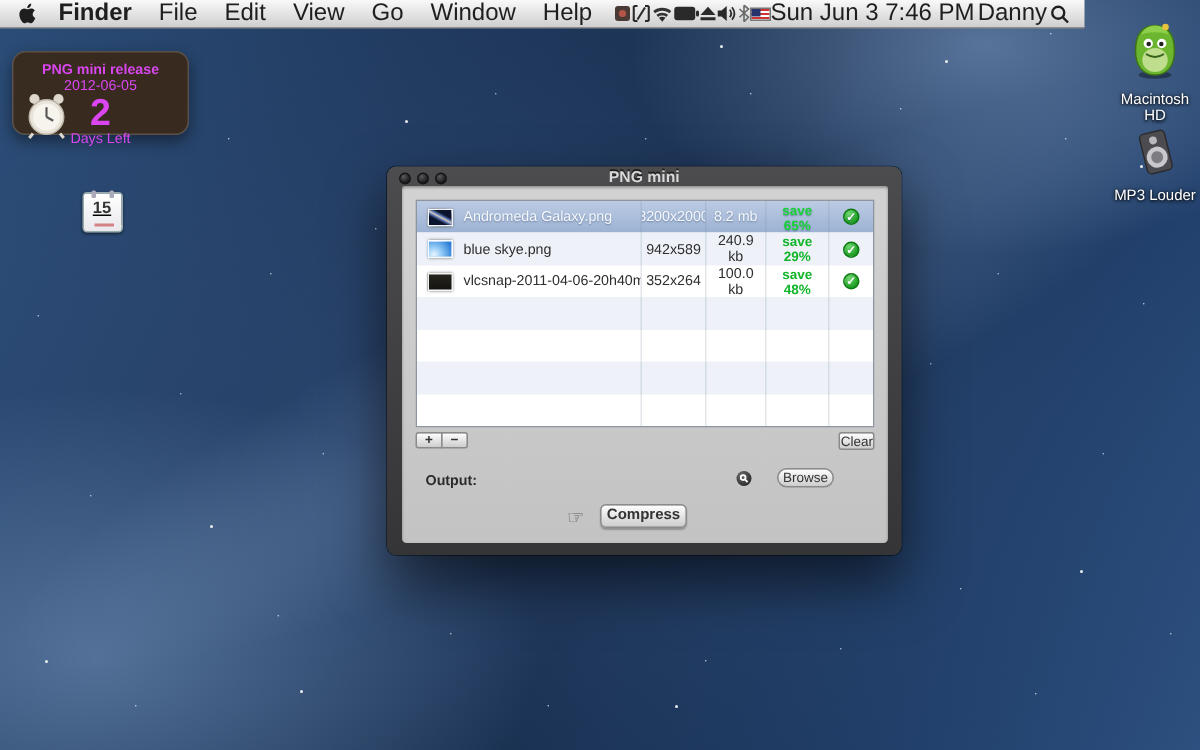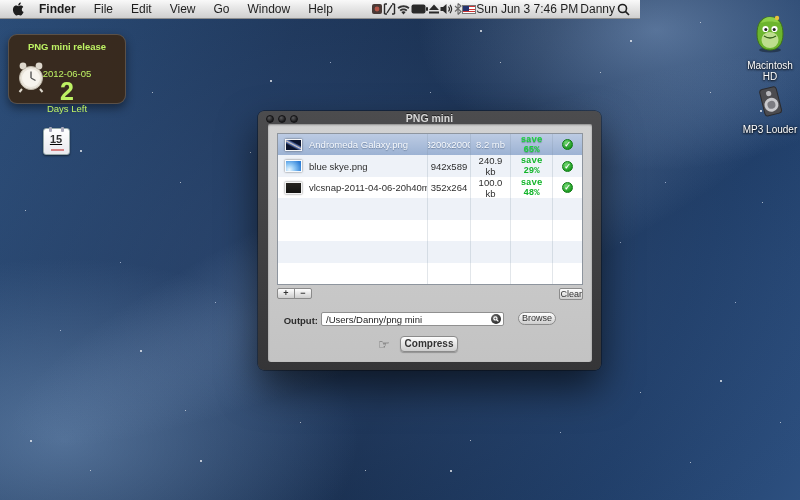--- a/index.html
+++ b/index.html
@@ -27,55 +27,55 @@
       532px 300px #fff,560px 432px #e8f0ff,600px 72px #fff,640px 392px #fff,665px 182px #dfe9ff,
       690px 462px #fff,710px 92px #fff,735px 302px #e8f0ff,762px 202px #fff,780px 422px #fff,
       40px 82px #fff,700px 22px #fff,620px 242px #dfe9ff,180px 182px #fff,92px 42px #fff; opacity:.8; }
   .stars2 { position:absolute; top:0; left:0; width:2px; height:2px; background:transparent; border-radius:50%;
     box-shadow:140px 350px #fff,270px 80px #fff,450px 470px #fff,580px 160px #fff,720px 380px #fff,
       80px 150px #fff,350px 250px #fff,630px 40px #fff,200px 460px #fff,760px 110px #fff,
       480px 30px #fff,30px 440px #fff; opacity:.9; }
 
   
   .menubar {
-    position:absolute; top:0; left:0; width:640px; height:19px; z-index:40;
+    position:absolute; top:0; left:0; width:723px; height:19px; z-index:40;
     background:linear-gradient(#f9f9f9,#cfcfcf);
     border-bottom:1px solid #8d8d8d;
     display:flex; align-items:center; padding:0 10px;
-    font-size:12px; color:#1e1e1e;
+    font-size:16px; color:#1e1e1e;
   }
   .menubar .mitem { padding:0 9px; line-height:18px; cursor:default; }
   .menubar .appname { font-weight:bold; }
   .apple { padding:0 6px 0 2px; display:flex; align-items:center; }
   .mstatus { margin-left:auto; display:flex; align-items:center; gap:0; }
   .mstatus svg { display:block; }
   .flag { width:14px; height:9px; border:0.5px solid #777;
     background:repeating-linear-gradient(#c33 0 1.3px,#fff 1.3px 2.6px); position:relative; }
   .flag::before { content:""; position:absolute; left:0; top:0; width:6px; height:5px; background:#26346e; }
   .mclock { white-space:nowrap; }
   .muser { padding:0 2px; }
 
   
   .cdwidget {
-    position:absolute; left:8px; top:34px; width:118px; height:70px; z-index:5;
+    position:absolute; left:8px; top:34px; width:118px; height:56px; z-index:5;
     background:rgba(58,40,24,0.92); border:1px solid rgba(255,255,255,0.18);
-    border-radius:9px; color:#bef264; box-shadow:0 4px 10px rgba(0,0,0,0.45);
+    border-radius:9px; color:#d946ef; box-shadow:0 4px 10px rgba(0,0,0,0.45);
     text-align:center; padding-top:6px;
   }
   .cdwidget .t { font-size:9.5px; font-weight:bold; }
-  .cdwidget .d { font-size:9.5px; margin-top:16px;text-align:center; }
+  .cdwidget .d { font-size:9.5px; margin-top:0;text-align:center; }
   .cdwidget .n { font-size:25px; font-weight:bold; line-height:24px; }
   .cdwidget .dl { font-size:9.5px; }
   .cdwidget .clock { position:absolute; left:7px; top:26px; }
 
   
   .dicon { position:absolute; width:76px; text-align:center; z-index:5; cursor:default; }
   .dicon .lbl { margin-top:2px; font-size:10px; color:#fff; line-height:11px;
     text-shadow:0 1px 2px rgba(0,0,0,0.9), 0 0 3px rgba(0,0,0,0.7); }
-  .di-countdown { left:18px; top:128px;text-decoration:underline; }
+  .di-countdown { left:30px; top:128px;text-decoration:underline; }
   .di-hd { left:732px; top:14px; }
   .di-mp3 { left:732px; top:84px; }
   .cal { width:27px; height:27px; margin:0 auto; background:linear-gradient(#ffffff,#e9e9ee);
     border-radius:3px; border:1px solid #9aa; position:relative;
     box-shadow:0 1px 2px rgba(0,0,0,0.5); }
   .cal::before { content:""; position:absolute; top:-2px; left:5px; width:3px; height:5px; background:#aab; border-radius:1px; box-shadow:12px 0 #aab; }
   .cal .day { font-size:11px; font-weight:bold; color:#333; display:block; margin-top:4px; }
   .cal .mk { position:absolute; bottom:3px; left:7px; width:13px; height:2px; background:#c55; opacity:.7; }
 
   
@@ -107,21 +107,21 @@
     text-shadow:0 1px 1px rgba(40,60,90,0.45); }
   .cell { padding:0 2px; text-align:center; height:100%; display:flex; align-items:center;
     justify-content:center; border-right:1px solid rgba(125,140,160,0.22); overflow:hidden; }
   .cell:last-child { border-right:none; }
   .cname { justify-content:flex-start; text-align:left; white-space:nowrap;align-items:center; }
   .thumb { width:17px; height:12px; flex:0 0 17px; margin:0 7px 0 5px;
     border:1px solid rgba(255,255,255,0.95); box-shadow:0 0 2px rgba(0,0,0,0.55); }
   .th-galaxy { background:#0b142e linear-gradient(28deg, rgba(0,0,0,0) 34%, rgba(120,150,220,0.85) 46%, rgba(235,215,185,0.95) 51%, rgba(120,150,220,0.85) 57%, rgba(0,0,0,0) 68%); }
   .th-sky { background:radial-gradient(circle at 22% 88%, #eaf7ff 0%, #8cc6f5 38%, #2f7fd6 85%); }
   .th-dark { background:linear-gradient(#26241f,#131311); }
-  .save { color:#12b52a; font-weight:bold; font-size:9px;font-family:Liberation Mono, monospace; }
+  .save { color:#12b52a; font-weight:bold; font-size:9px; }
   .trow.sel .save { color:#18d438; }
   .badge { width:11px; height:11px; border-radius:50%;
     background:radial-gradient(circle at 35% 28%, #72d872, #1a9a1f 75%);
     border:1px solid #0e7a14; color:#fff; font-size:8px; font-weight:bold;
     line-height:10px; text-align:center; }
 
   
   .btn { background:linear-gradient(#fefefe,#cdcdcd); border:1px solid #8b8b8b;
     color:#333; text-align:center; cursor:default; }
   .addrem { position:absolute; left:9px; top:164px; display:flex; }
@@ -350,21 +350,20 @@
       </div>
     </div>
 
     <div class="addrem">
       <button class="btn">+</button>
       <button class="btn">−</button>
     </div>
     <button class="btn clearbtn">Clear</button>
 
     <span class="outlabel">Output:</span>
-    <input class="outfield" value="/Users/Danny/png mini" style="">
     <span class="outsearch">
       <svg width="6" height="6" viewBox="0 0 6 6" fill="none" stroke="#fff" stroke-width="1.2">
           <circle cx="2.4" cy="2.4" r="1.6"></circle>
           <path d="M3.6,3.6 L5.4,5.4"></path>
         </svg>
     </span>
     <button class="btn browsebtn">Browse</button>
 
     <span class="hand">☞</span>
     <button class="btn compressbtn">Compress</button>

